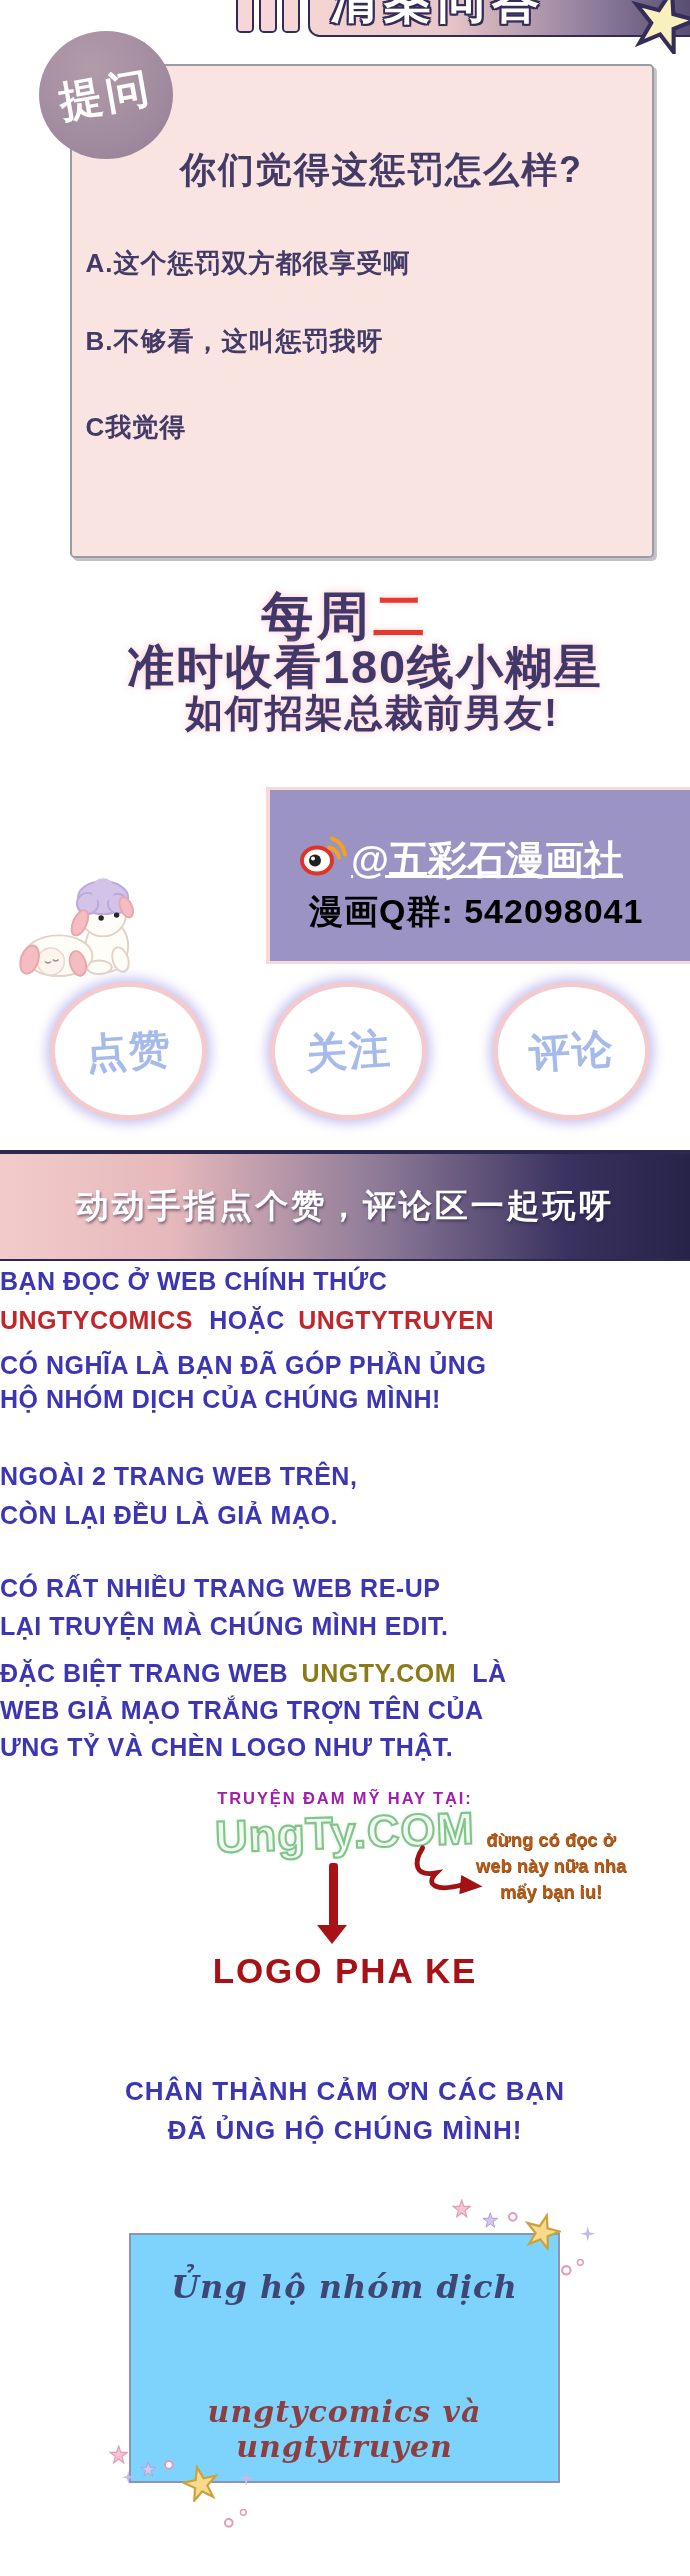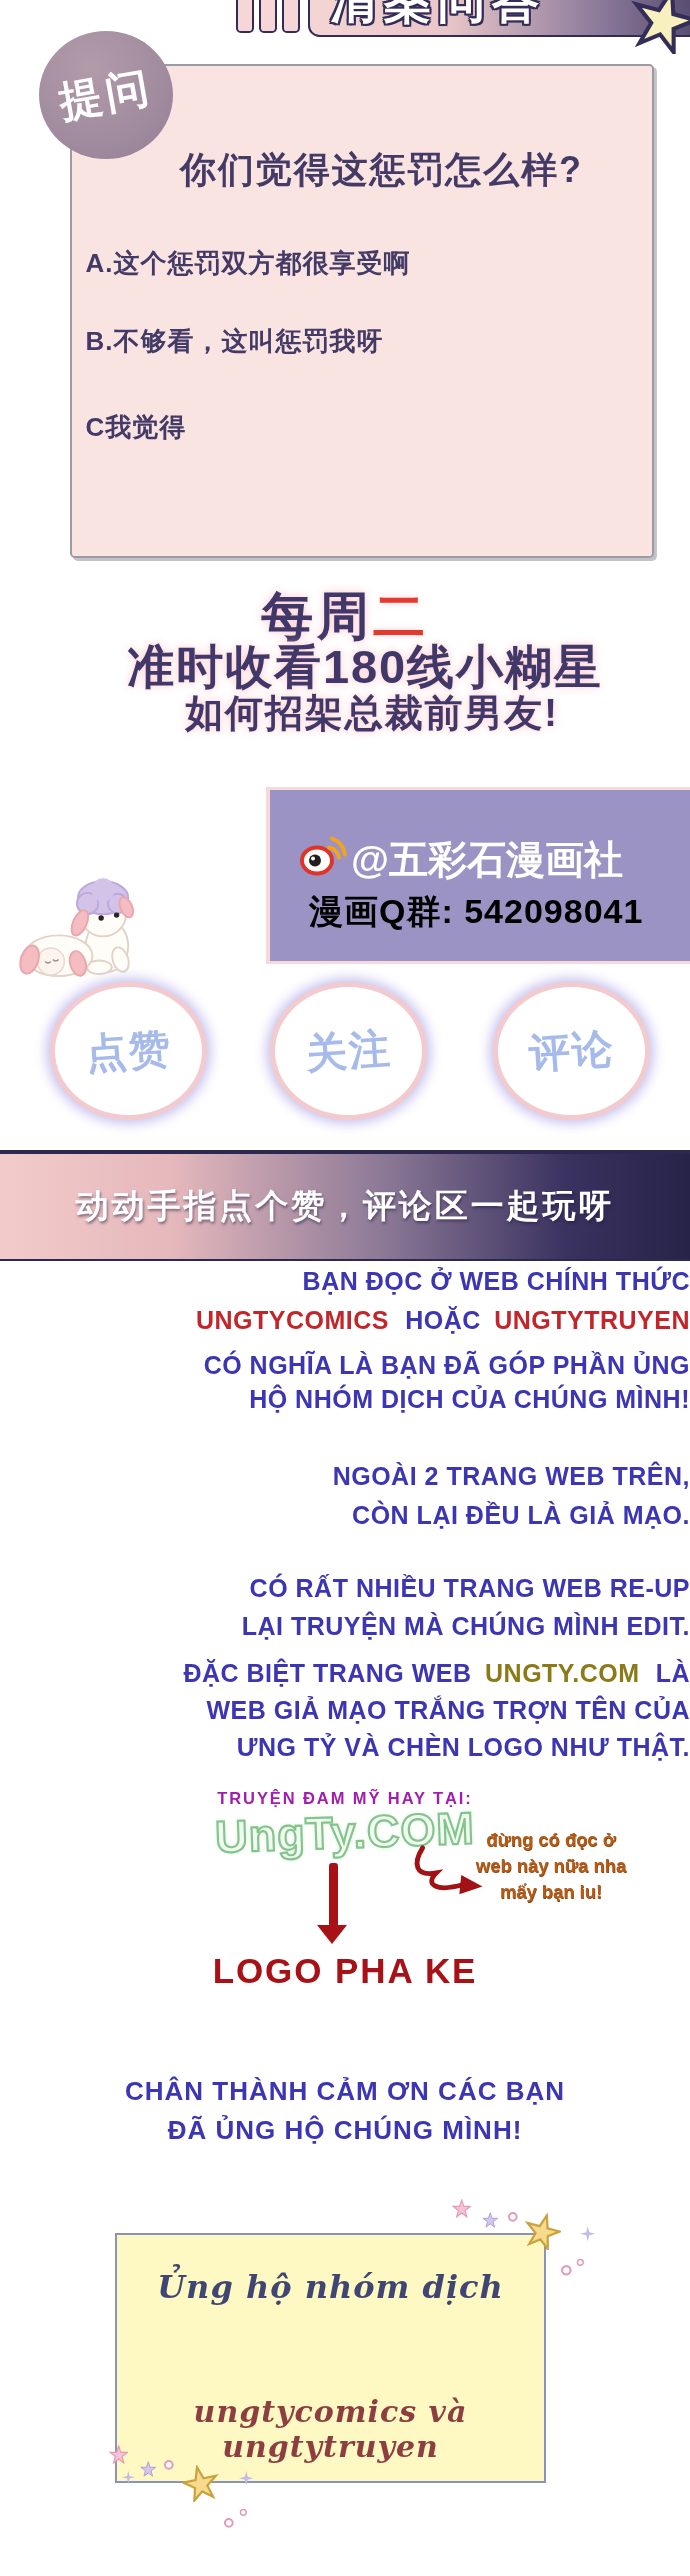--- a/index.html
+++ b/index.html
@@ -36,40 +36,40 @@
   .sched{color:var(--navy);font-weight:bold;
     text-shadow:0 0 9.7px rgba(255,205,210,.95),0 0 3.9px rgba(255,225,228,.9);}
   #sch1{top:582px;font-size:52px;letter-spacing:3.9px;}
   #sch1 .hl{color:var(--red);text-shadow:0 0 7.8px rgba(255,205,210,.9);}
   #sch2{top:636px;font-size:47px;letter-spacing:1.9px;padding-left:20px;}
   #sch3{top:688px;font-size:38px;letter-spacing:1.9px;padding-left:27px;}
 
   
   #wbanner{left:266px;top:787px;width:425px;height:171px;background:var(--bannerpurple);
     border-left:4.8px solid #f8d8dc;border-top:3.9px solid #f8d8dc;border-bottom:3.9px solid #f8d8dc;}
-  #wb-handle{left:81px;top:43px;font-size:39px;font-weight:bold;color:#fff;white-space:nowrap;}
+  #wb-handle{left:81px;top:43px;font-size:39px;font-weight:bold;color:#fff;white-space:nowrap;text-decoration:underline;}
   #wb-qq{left:39px;top:99px;font-size:34px;font-weight:bold;color:#000000;white-space:nowrap;letter-spacing:1px;}
 
   
   .circle{top:982px;width:147px;height:128px;border:5.8px solid #f3cace;border-radius:50%;
     box-shadow:0 0 11.6px 3.9px rgba(190,185,235,.85);background:#fff;
     display:flex;align-items:center;justify-content:center;}
   .circle span{color:var(--circleblue);font-size:41px;font-weight:bold;transform:rotate(-4deg);
     text-shadow:0 0 5.8px #ffffff;letter-spacing:1.9px;}
 
   
   #cta{left:0;top:1150px;width:690px;height:105px;
     background:linear-gradient(90deg,#f3cbca 0%,#e5b8bc 25%,#8d7a97 55%,#3a3260 82%,#272348 100%);
     border-top:4.8px solid #2c2850;border-bottom:2.9px solid #2c2850;
     display:flex;align-items:center;justify-content:center;}
   #cta span{color:#fff;font-size:33px;font-weight:bold;letter-spacing:2.9px;
     text-shadow:1px 1.9px 2.9px rgba(35,28,65,.55);}
 
   
-  .vnline{width:100%;text-align:right;font-size:25px;font-weight:bold;color:var(--vnblue);
+  .vnline{width:100%;text-align:left;font-size:25px;font-weight:bold;color:var(--vnblue);
     letter-spacing:0.5px;white-space:nowrap;}
   .vnred{color:var(--vnred);} .vnolive{color:var(--olive);}
   .gapl{margin-left:8.7px;} .gapr{margin-right:6px;}
 
   
   #tagline{top:1789px;font-size:16.5px;font-weight:bold;color:#a21caf;letter-spacing:1.9px;}
   #fakelogo{top:1807px;font-size:45px;font-weight:bold;color:#f2fbf2;
     -webkit-text-stroke:2.1px #82c48a;text-shadow:0 0 4.8px #cfe8d2;transform:rotate(-2deg);letter-spacing:1px;}
   #dshaft{left:329px;top:1863px;width:8.7px;height:64px;background:var(--darkred);border-radius:2.9px;}
   #dhead{left:317px;top:1925px;width:0;height:0;border-left:15.5px solid transparent;
@@ -77,21 +77,21 @@
   #notes{left:454px;top:1827px;width:194px;text-align:center;}
   #notes div{font-size:18.4px;font-weight:bold;color:var(--orange);line-height:26px;
     text-shadow:0.5px 0.5px 0 #8a4410;}
   #phake{top:1951px;font-size:35px;font-weight:bold;color:var(--darkred);letter-spacing:1.9px;}
 
   
   #thx1{top:2076px;} #thx2{top:2115px;}
   .thx{font-size:26px;font-weight:bold;color:var(--vnblue);letter-spacing:1px;}
 
   
-  #fbox{left:115px;top:2233px;width:427px;height:246px;border:2.9px solid #8a93bb;background:#fef9c3;}
+  #fbox{left:129px;top:2233px;width:427px;height:246px;border:2.9px solid #8a93bb;background:#7dd3fc;}
   .fline{position:absolute;width:100%;text-align:center;font-family:"DejaVu Serif",serif;
     font-style:italic;font-weight:bold;font-size:32px;color:#3f4674;letter-spacing:1px;}
   #fl1{top:33px;} #fl2{top:95px;} #fl3{top:159px;color:#8c3e41;font-size:30px;}
 </style>
 </head>
 <body>
 
 <div id="page">
 
   <div class="abs hbar" style="left:236px;"></div>

